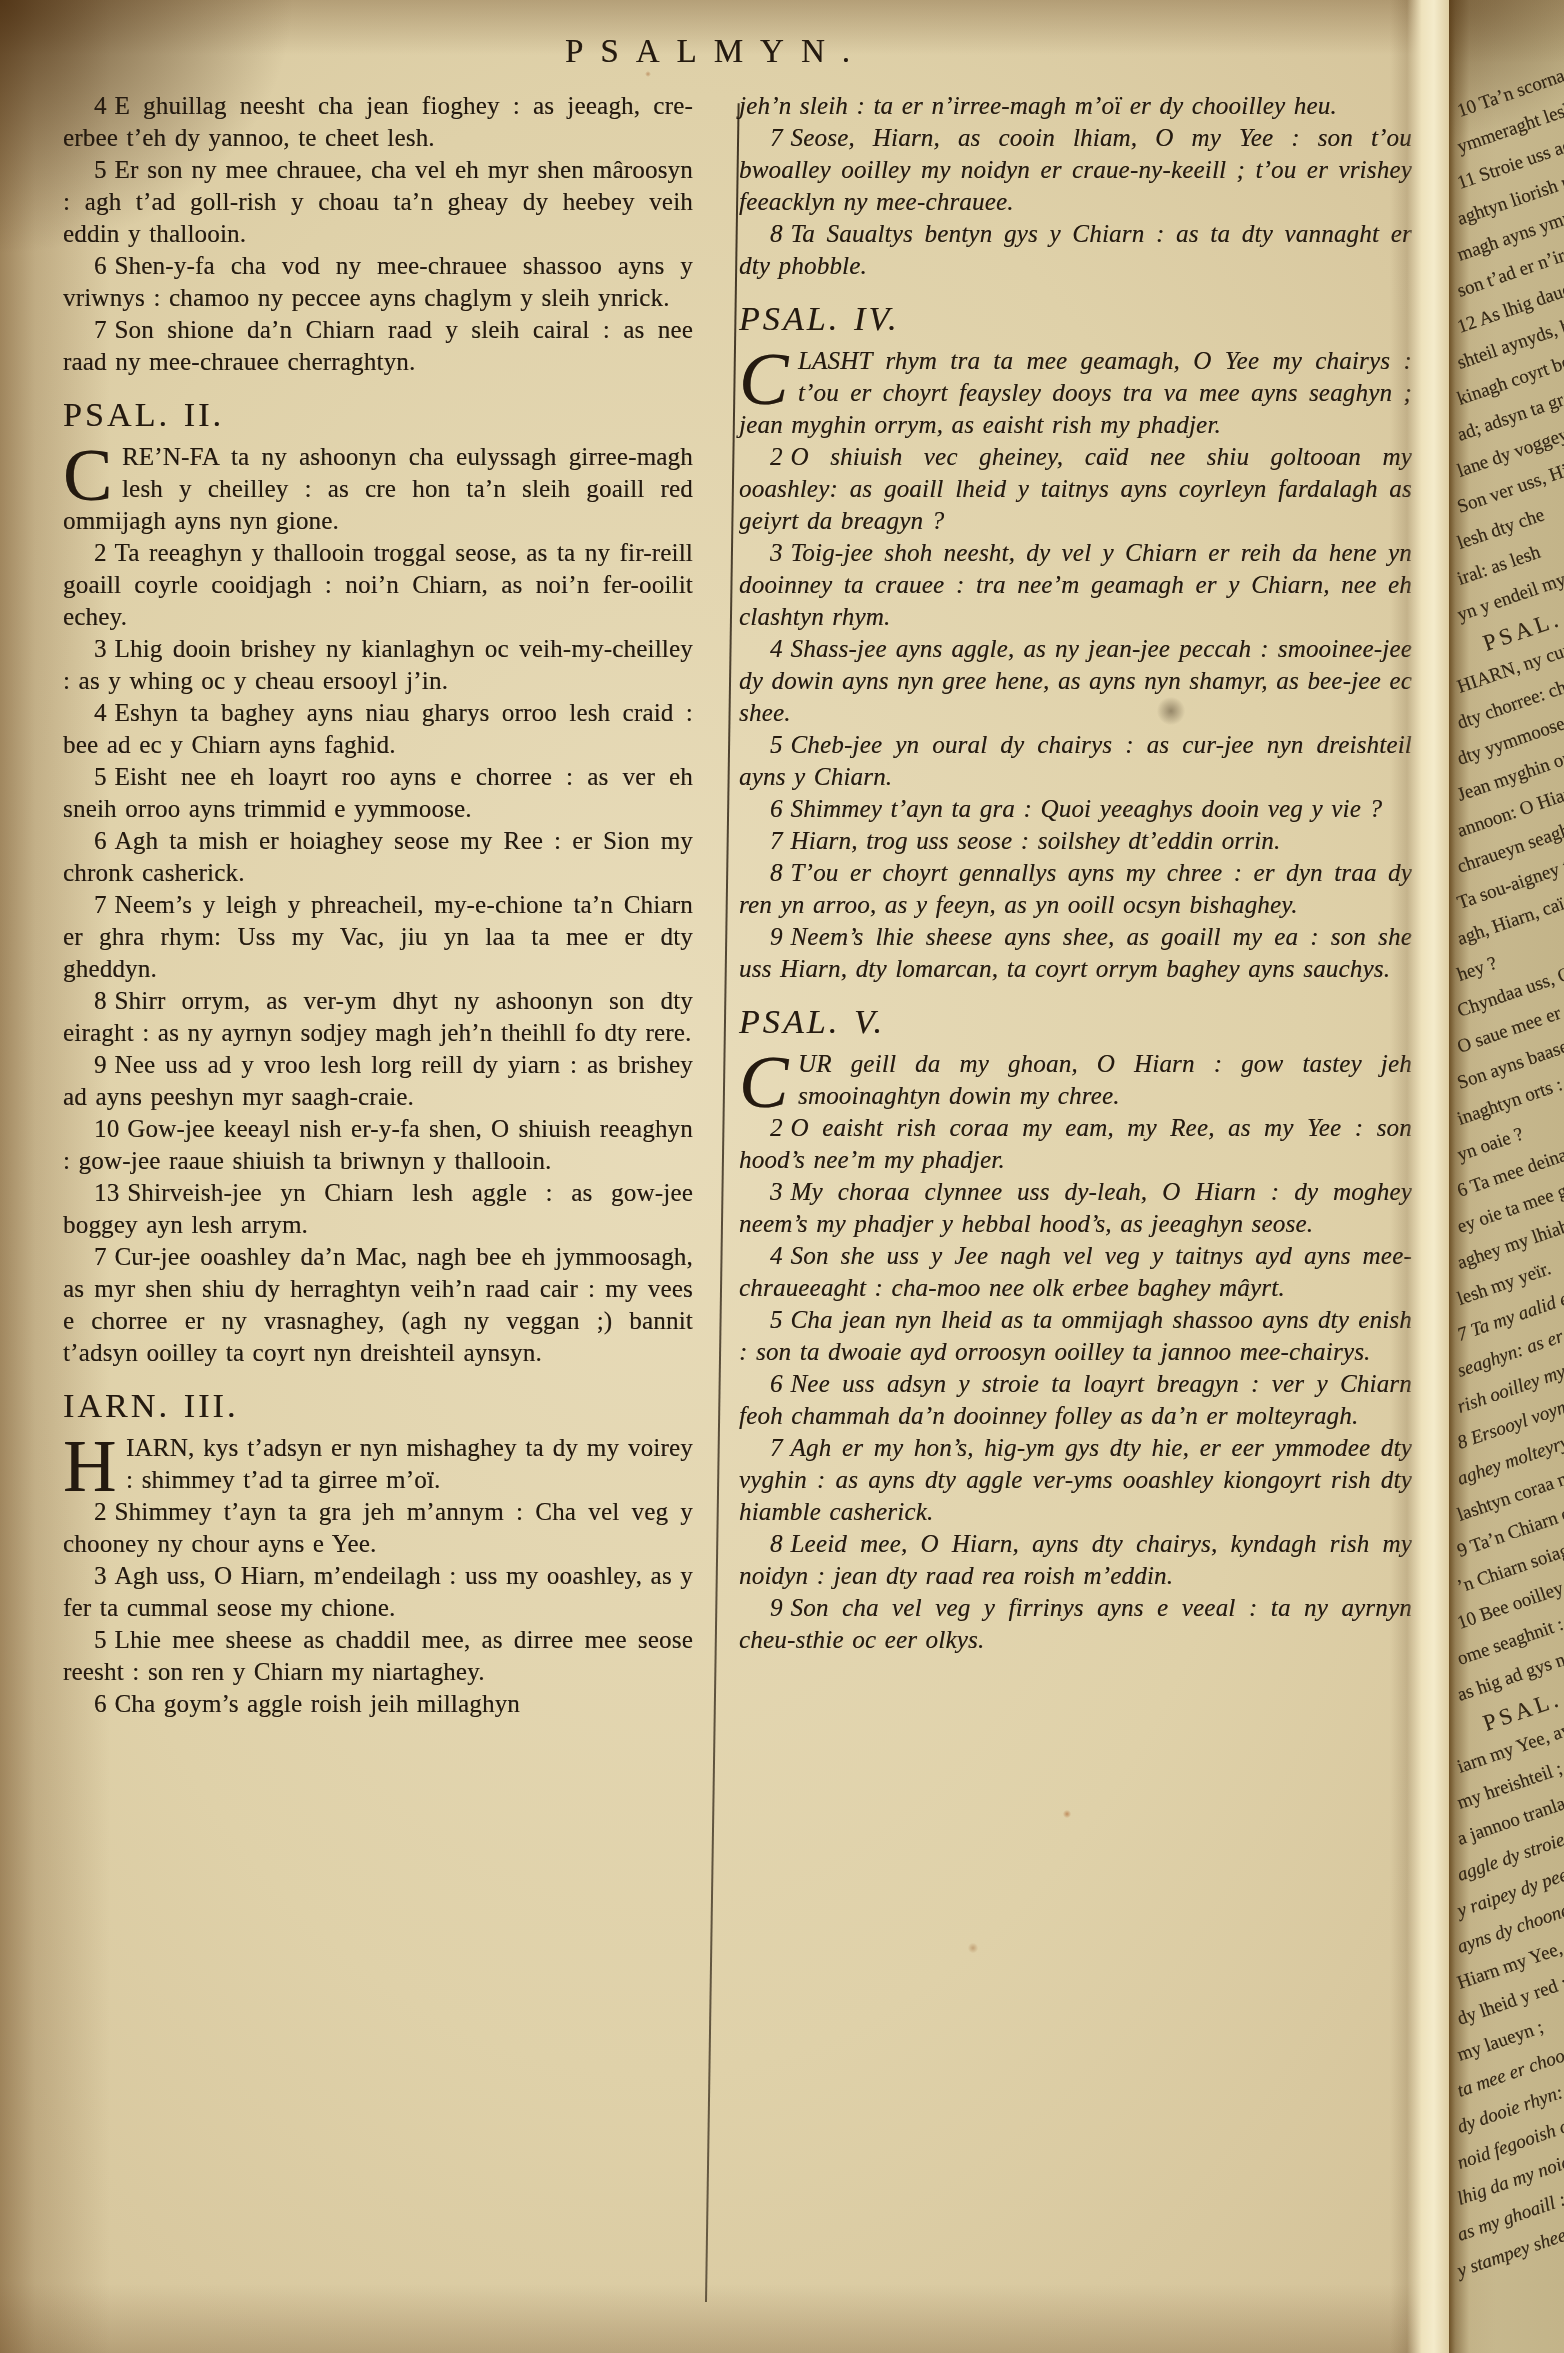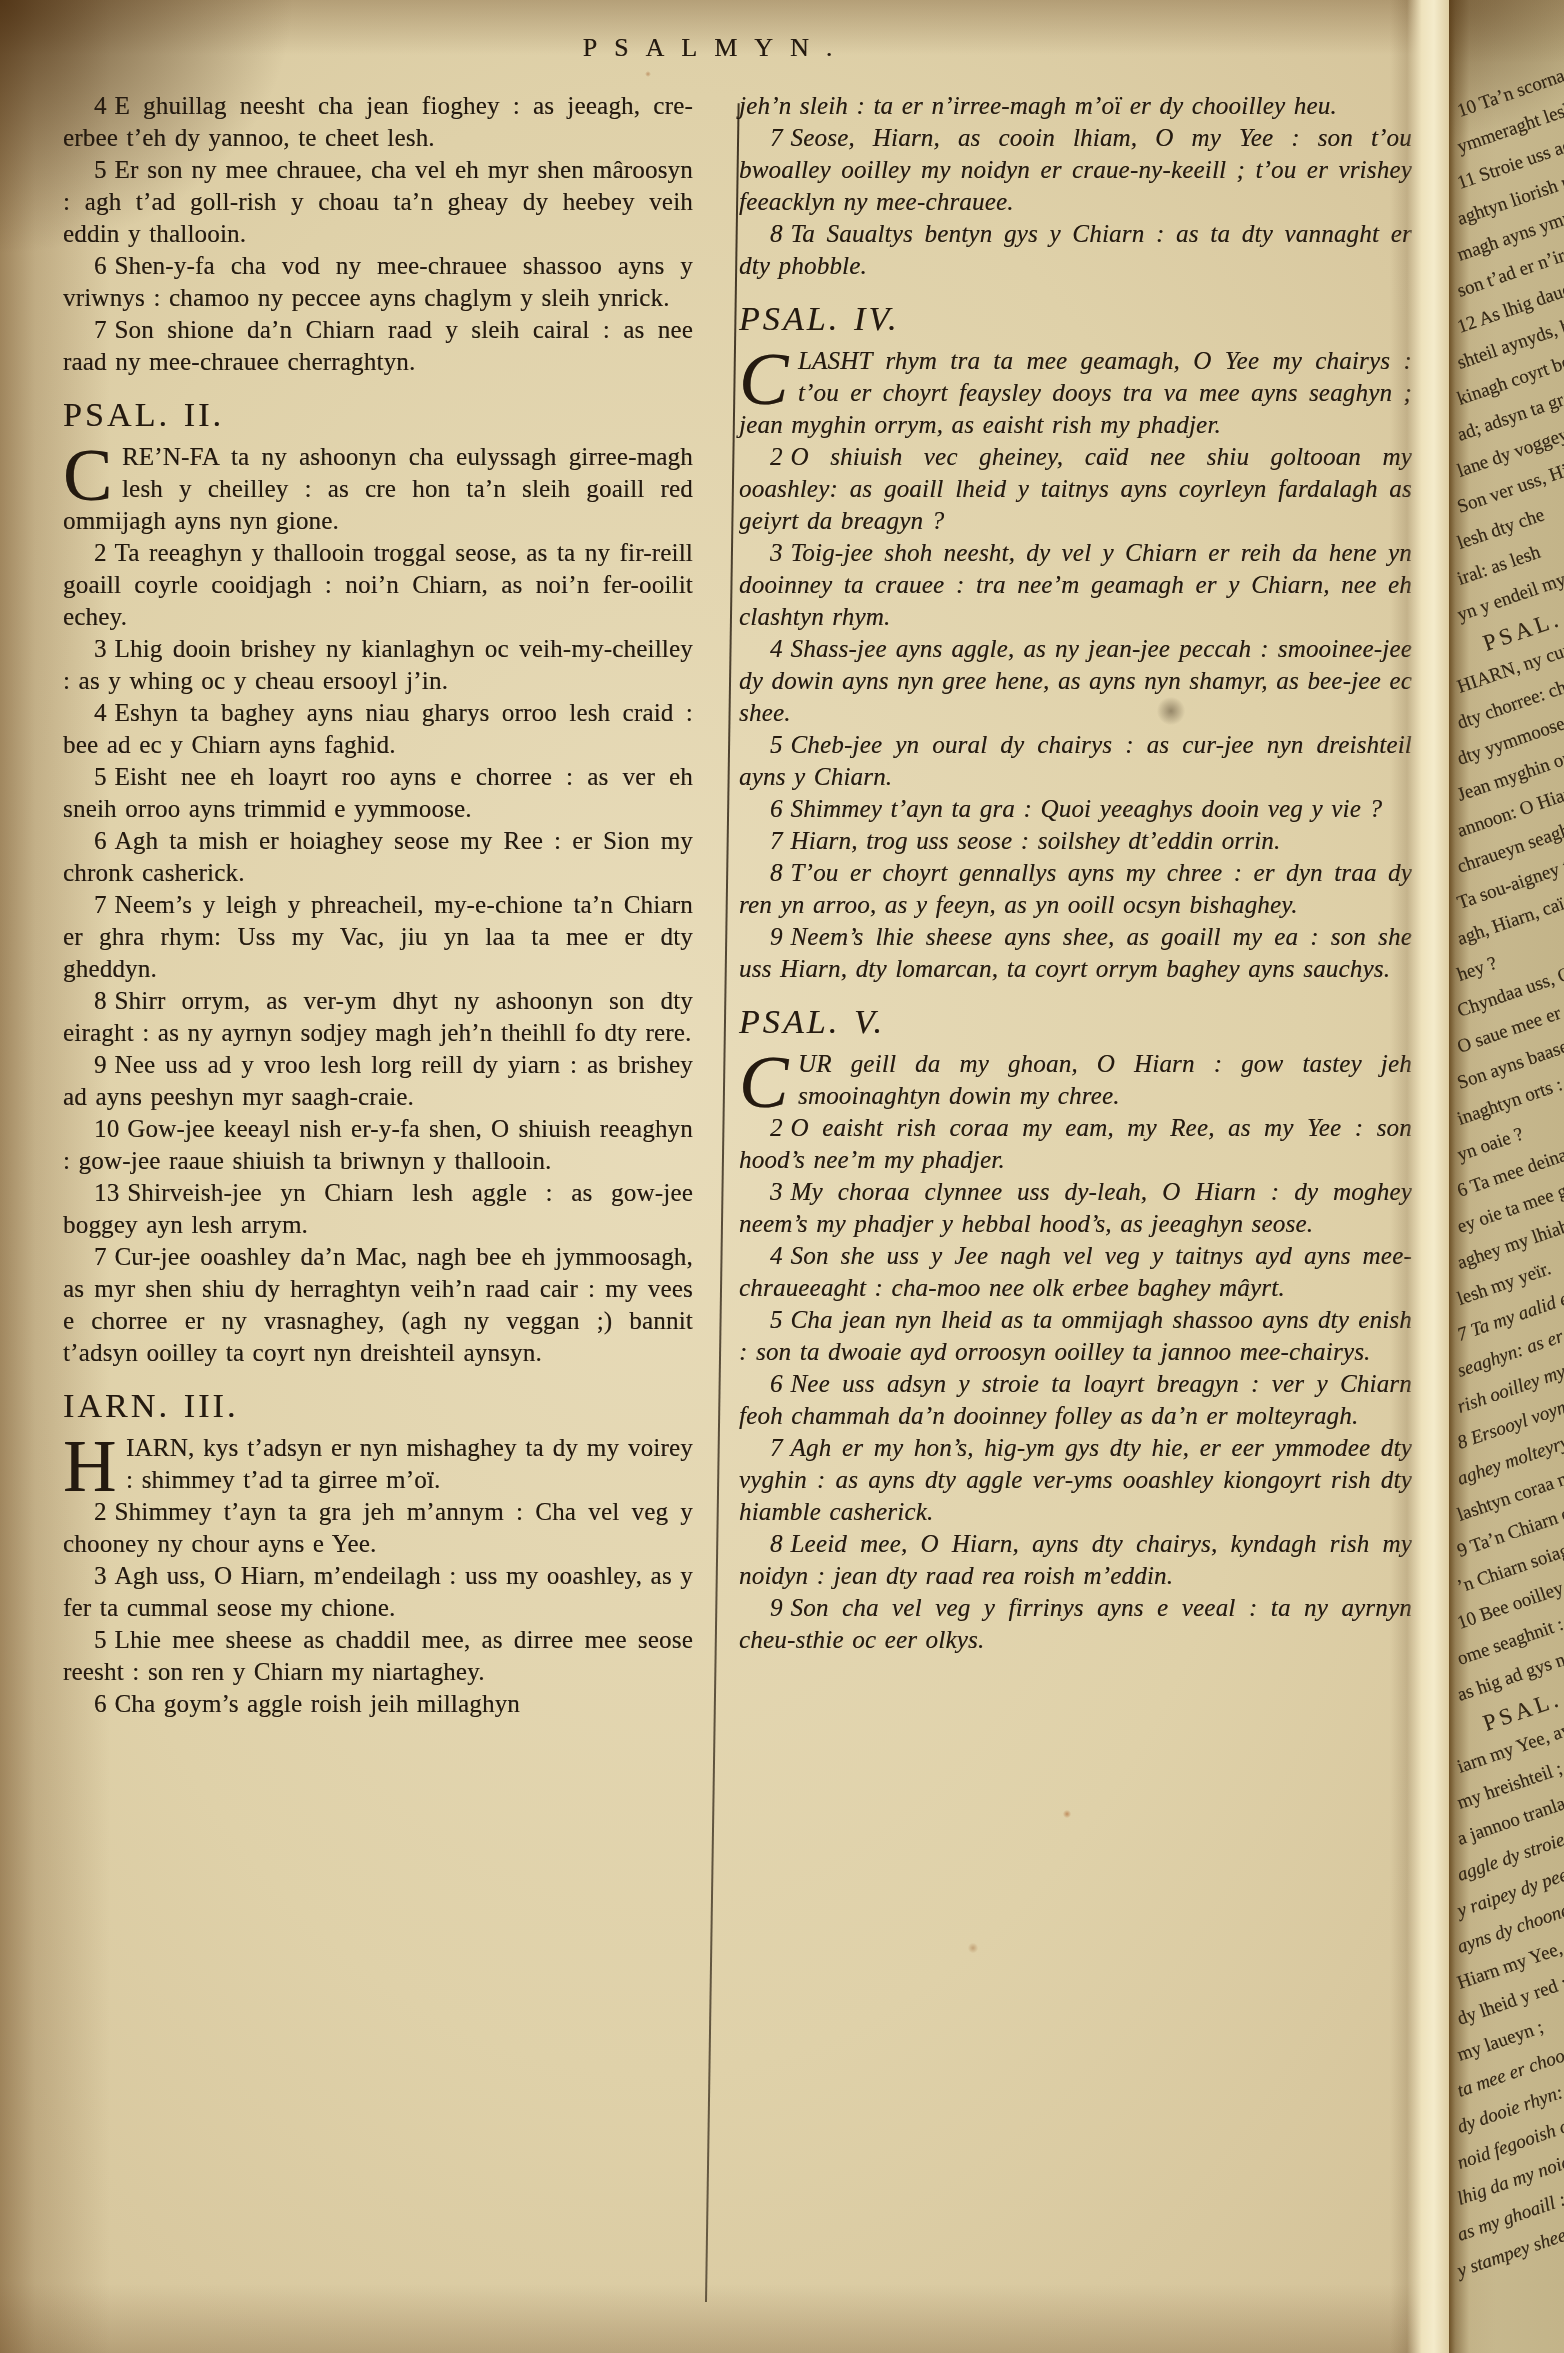--- a/index.html
+++ b/index.html
@@ -19,21 +19,21 @@
       radial-gradient(circle 3.9px at 648px 74px, rgba(160,90,40,0.5), rgba(160,90,40,0) 75%),
       radial-gradient(ellipse 407px 352px at 0px 0px, rgba(70,42,14,0.8), rgba(70,42,14,0) 72%),
       linear-gradient(90deg, rgba(110,75,35,0.55) 0px, rgba(110,75,35,0.25) 35px, rgba(110,75,35,0) 110px),
       linear-gradient(180deg, rgba(105,72,34,0.35) 0px, rgba(105,72,34,0) 55px),
       linear-gradient(0deg, rgba(105,72,34,0.3) 0px, rgba(105,72,34,0) 70px),
       radial-gradient(ellipse 1174px 1800px at 42% 46%, #e8dcba 0%, #dfd1a9 55%, #d2c096 100%);
     color:#241a10;
   }
   .page-header {
     position:absolute; top:33px; left:0; width:1432px;
-    text-align:center; font-size:26px; letter-spacing:17px;
+    text-align:center; font-size:33px; letter-spacing:17px;
     text-shadow:0.3px 0.4px 0.6px rgba(40,28,16,0.6);
     white-space:nowrap;
   }
   .column {
     position:absolute; top:90px;
     font-size:25px; line-height:32px;
     text-align:justify;
     word-spacing:2px; letter-spacing:0.2px;
     text-shadow:0.2px 0.3px 0.5px rgba(40,28,16,0.55);
   }

